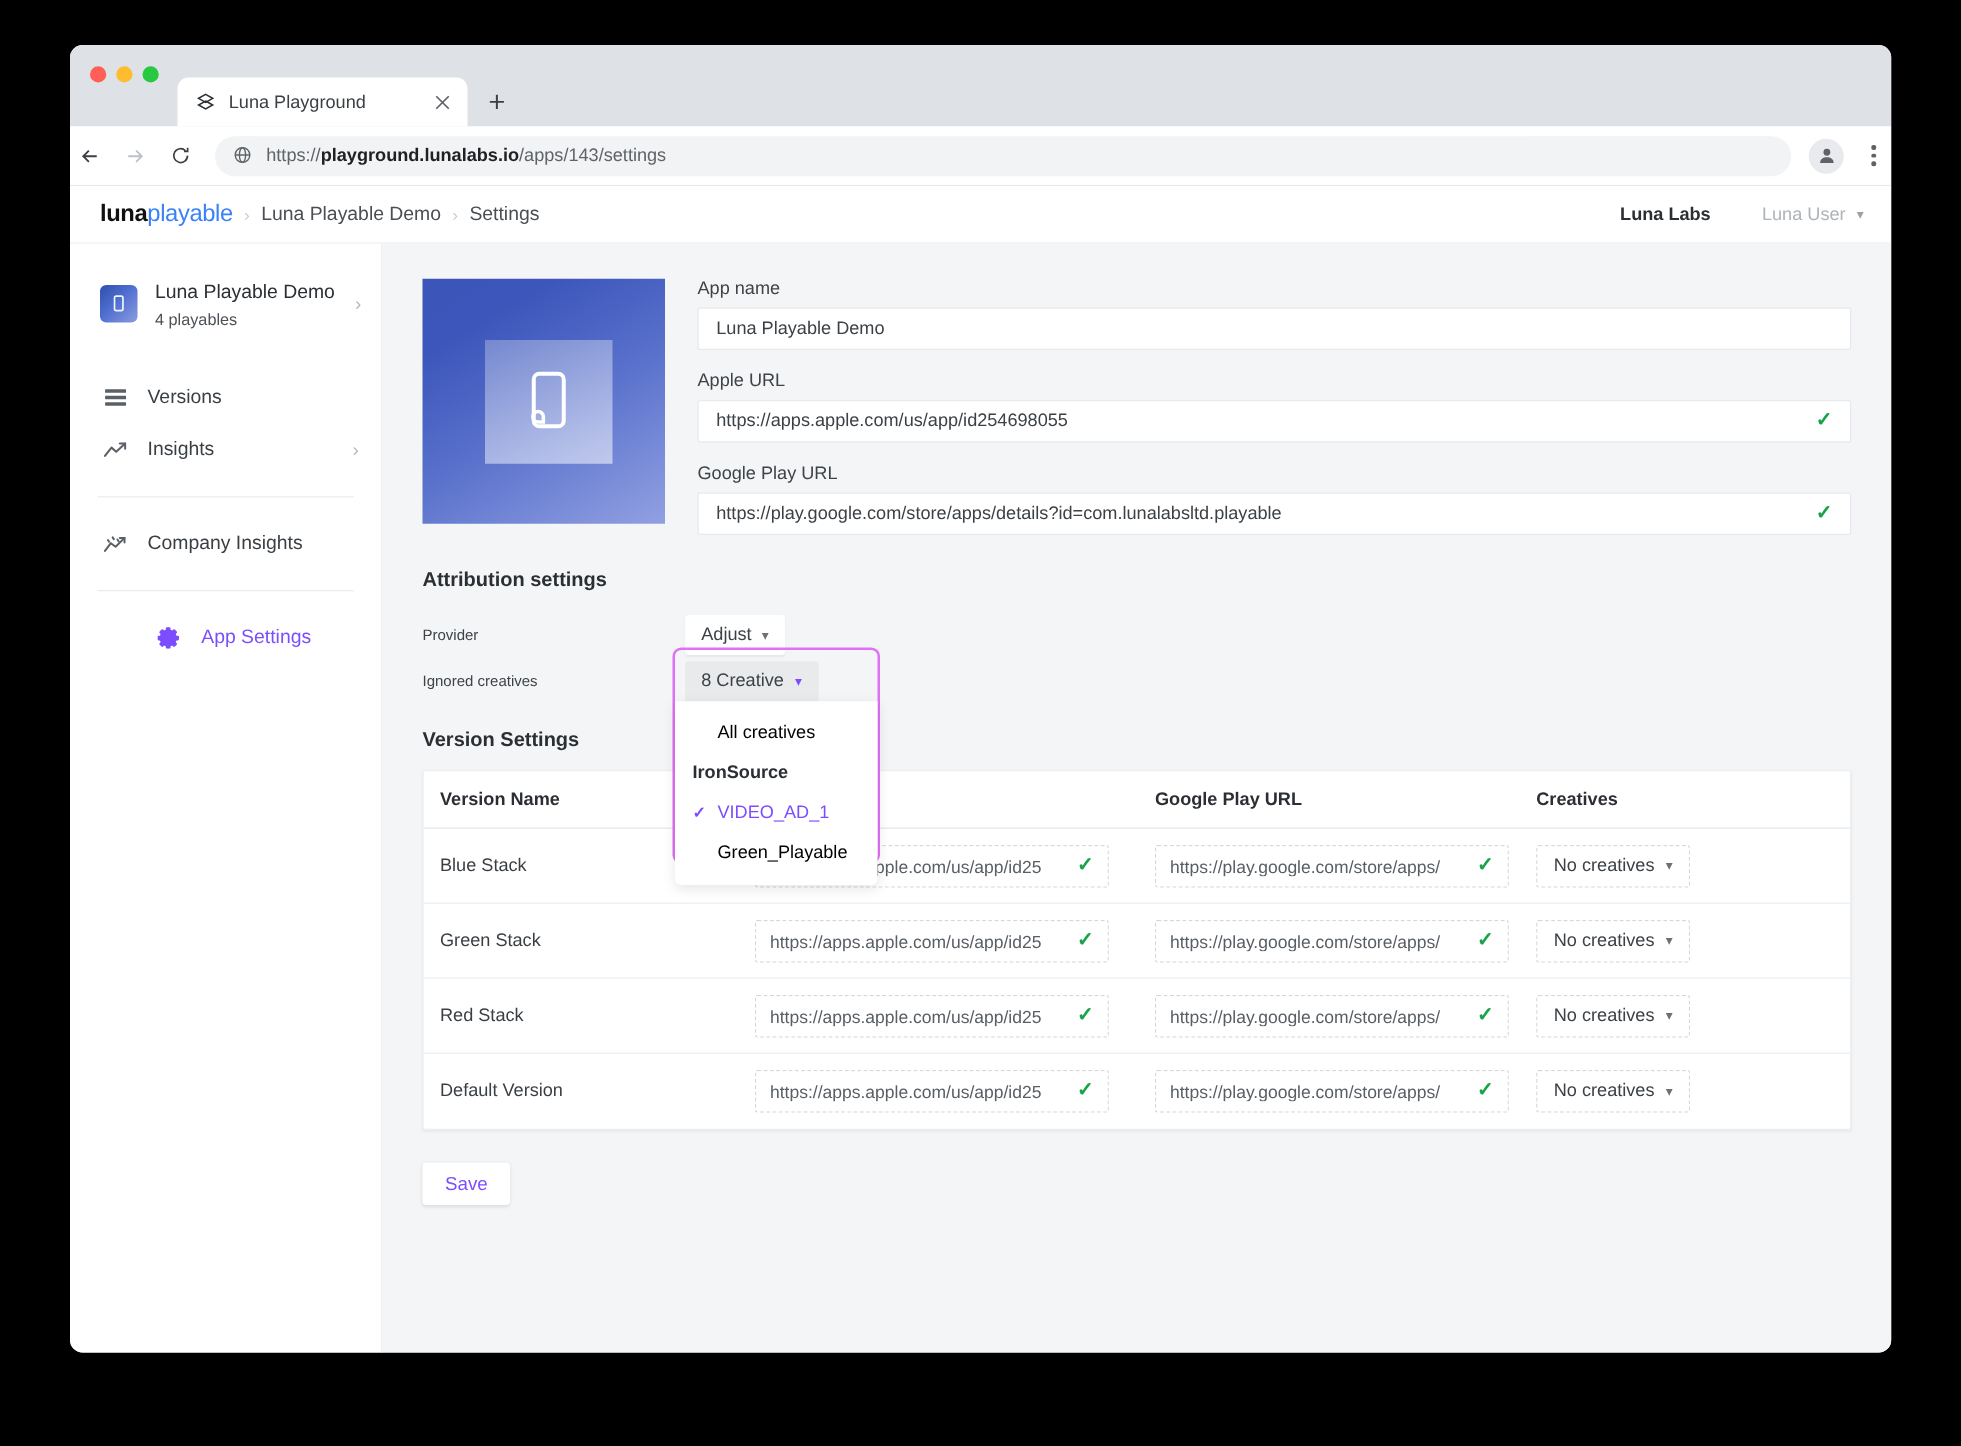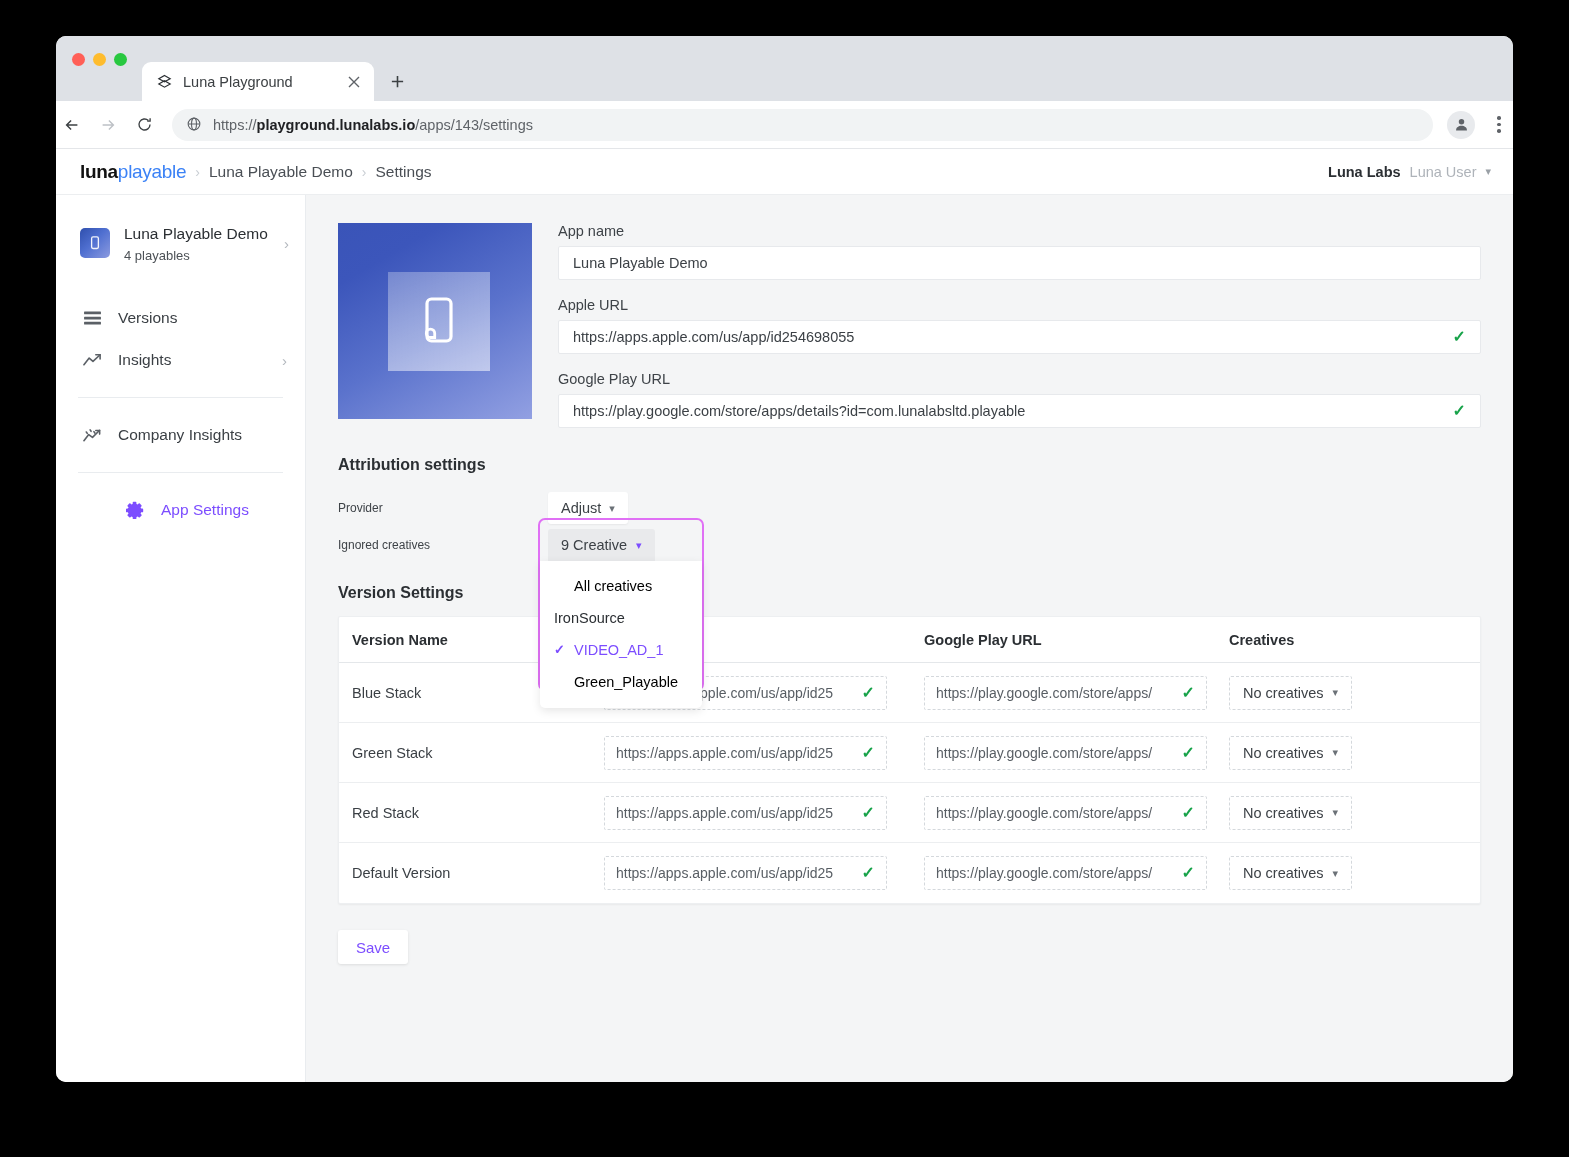--- a/index.html
+++ b/index.html
@@ -83,21 +83,21 @@
     border-bottom: 1px solid #eceef0;
   }
   .breadcrumb { display:flex; align-items:center; gap:9px; font-size:15.5px; }
   .logo { font-size:19px; letter-spacing:-0.3px; }
   .logo .b { font-weight:700; color:#111; }
   .logo .p { color:#3b82f6; font-weight:400; }
   .crumb-sep { color:#c9ced4; font-size:14px; }
   .crumb { color:#4a4f55; }
   .appbar-right { display:flex; align-items:center; gap:9px; font-size:14.5px; }
   .org { font-weight:700; color:#2b2f33; }
-  .usr { color:#aeb3b9; }
+  .usr { color:#aeb3b9;margin-left:32px; }
   .caret-grey { color:#9aa0a6; font-size:11px; }
 
   
   .body-wrap { display:flex; height: calc(1046px - 48px - 48px - 46px); }
   .sidebar {
     width: 250px; background:#fff; flex:none;
     border-right:1px solid #e9ecef;
     padding-top: 24px;
   }
   .app-card {
@@ -191,21 +191,21 @@
     width: 162px; background:#fff;
     border-radius: 0 0 5px 5px;
     padding: 9px 0 10px;
     box-shadow: 0 3px 10px rgba(0,0,0,0.10);
   }
   .dd-item {
     font-size:14.5px; color:#000000;
     padding: 8px 10px 8px 34px;
     position: relative; white-space: nowrap;
   }
-  .dd-item.group { font-weight:400; color:#2b2f33; padding-left: 14px; }
+  .dd-item.group { font-weight:700; color:#2b2f33; padding-left: 14px; }
   .dd-item.selected { color:#7c4dff; }
   .dd-item.selected .ck {
     position:absolute; left:14px; top:8px;
     color:#7c4dff; font-size:13px; font-weight:700;
   }
 
   
   .tbl {
     background:#fff; margin-top: 6px;
     box-shadow: 0 1px 2px rgba(0,0,0,0.05);
@@ -441,21 +441,21 @@
             <span>Adjust</span>
             <span class="cv">▾</span>
           </span>
         </div>
 
         <div class="attr-row" style="height:34px;">
           <span class="attr-label">Ignored creatives</span>
           <span class="dd-wrap">
             <span class="dd-outline"></span>
             <span class="dd-trigger">
-              <span>9 Creative</span>
+              <span>8 Creative</span>
               <span class="cv">▾</span>
             </span>
             <span class="dd-menu">
               <span class="dd-item" style="display:block">All creatives</span>
               <span class="dd-item group" style="display:block">IronSource</span>
               <span class="dd-item selected" style="display:block"><span class="ck">✓</span><span>VIDEO_AD_1</span></span>
               <span class="dd-item" style="display:block">Green_Playable</span>
             </span>
           </span>
         </div>

